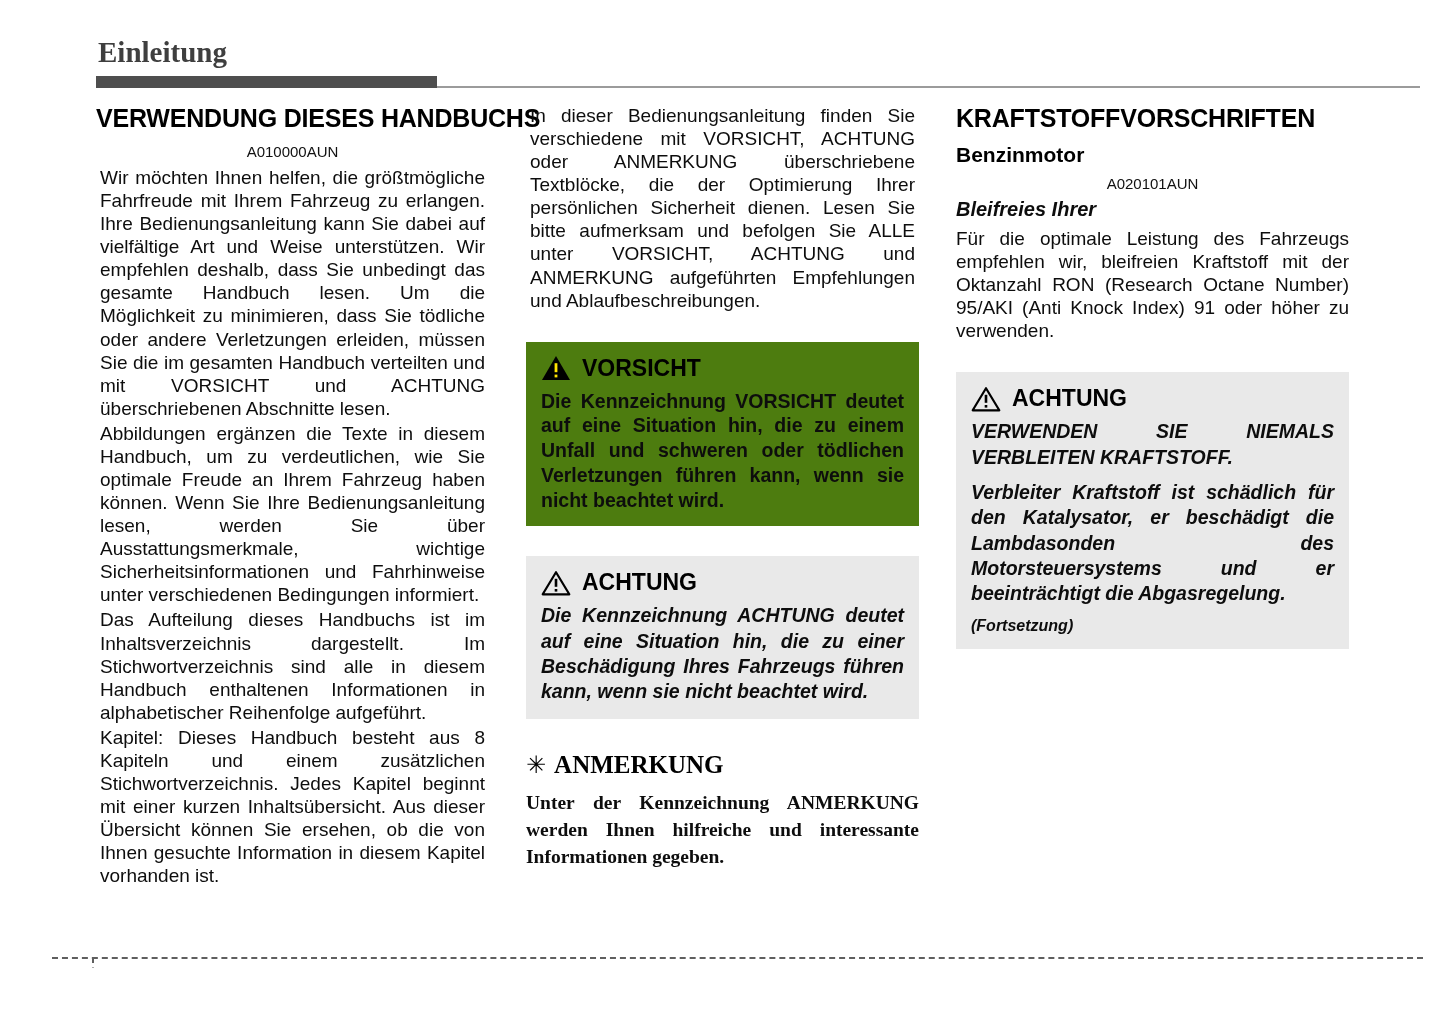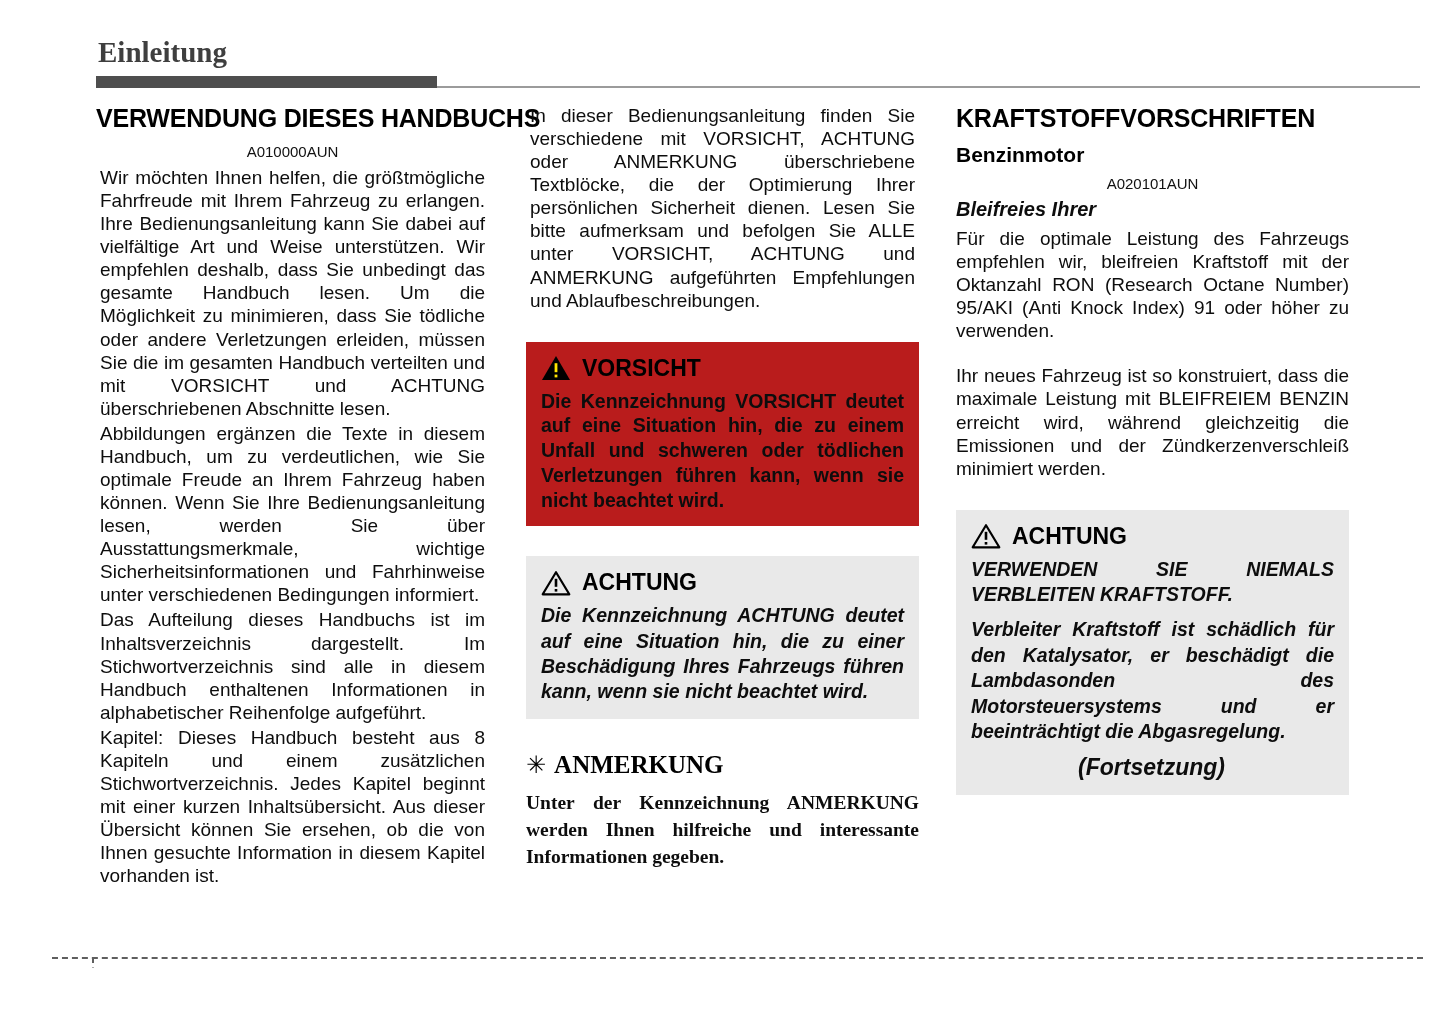--- a/index.html
+++ b/index.html
@@ -27,28 +27,28 @@
   .code  { font-size:15px; color:#111; margin:0 0 6px;text-align:center; }
   .fuel-heading { font-size:20px; font-weight:bold; font-style:italic; margin:2px 0 6px; }
 
   p.body { font-size:19px; line-height:1.215; text-align:justify; margin:0 4px 2px; }
   .col3 p.body { margin:0 0 8px; }
   p.body.spaced-top { margin-top:22px; }
   .intro-pad { margin-top:44px; }
 
   
   .box { padding:13px 15px 14px; margin-top:30px; }
-  .box.yellow { background:#b91c1c; }
+  .box.yellow { background:#4d7c0f; }
   .box.gray   { background:#e9e9e9; }
   .box-title  { display:flex; align-items:center; gap:11px; font-size:23px; font-weight:bold; color:#000; margin:0 0 7px; }
   .box-title svg { flex:0 0 auto; display:block; }
   .box-body   { font-size:19.5px; font-weight:bold; line-height:1.27; text-align:justify; margin:0; }
   .box-body.italic { font-style:italic; line-height:1.3; }
   .box-body.lead { margin-bottom:10px; }
-  .continuation { font-size:23px; font-weight:bold; font-style:italic; text-align:center; margin:10px 2px 0 0; }
+  .continuation { font-size:16px; font-weight:bold; font-style:italic; text-align:left; margin:10px 2px 0 0; }
 
   
   .note { margin-top:32px; }
   .note-title {
     display:flex; align-items:center; gap:8px; font-family:"Liberation Serif", serif;
     font-size:25px; font-weight:bold; color:#000; margin:0 0 10px;
   }
   .note-icon { font-size:24px; line-height:1; font-family:"DejaVu Sans", sans-serif; }
   .note-body {
     font-family:"Liberation Serif", serif; font-size:19.5px; font-weight:bold;
@@ -120,21 +120,20 @@
         <p class="note-body">Unter der Kennzeichnung ANMERKUNG werden Ihnen hilfreiche und interessante Informationen gegeben.</p>
       </div>
     </section>
 
     <section class="col col3">
       <h2 class="sec">KRAFTSTOFFVORSCHRIFTEN</h2>
       <h3 class="sub">Benzinmotor</h3>
       <div class="code">A020101AUN</div>
       <div class="fuel-heading">Bleifreies Ihrer</div>
       <p class="body">Für die optimale Leistung des Fahrzeugs empfehlen wir, bleifreien Kraftstoff mit der Oktanzahl RON (Research Octane Number) 95/AKI (Anti Knock Index) 91 oder höher zu verwenden.</p>
-      <p class="body spaced-top">Ihr neues Fahrzeug ist so konstruiert, dass die maximale Leistung mit BLEIFREIEM BENZIN erreicht wird, während gleichzeitig die Emissionen und der Zündkerzenverschleiß minimiert werden.</p>
 
       <div class="box gray">
         <div class="box-title">
           <svg width="30" height="26" viewBox="0 0 30 26">
             <path d="M15 2.2 L28.3 24.3 H1.7 Z" fill="none" stroke="#000" stroke-width="2.2" stroke-linejoin="round"></path>
             <rect x="13.7" y="8.8" width="2.6" height="8" fill="#000"></rect>
             <rect x="13.7" y="19" width="2.6" height="2.6" fill="#000"></rect>
           </svg>
           <span>ACHTUNG</span>
         </div>

